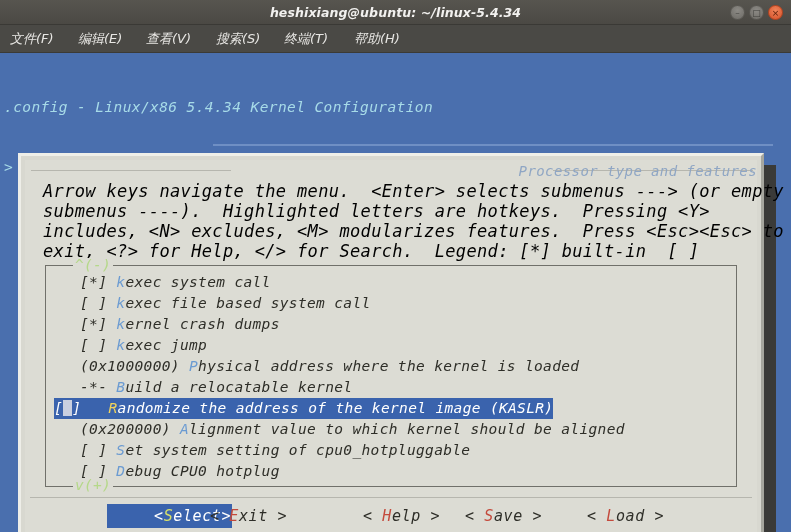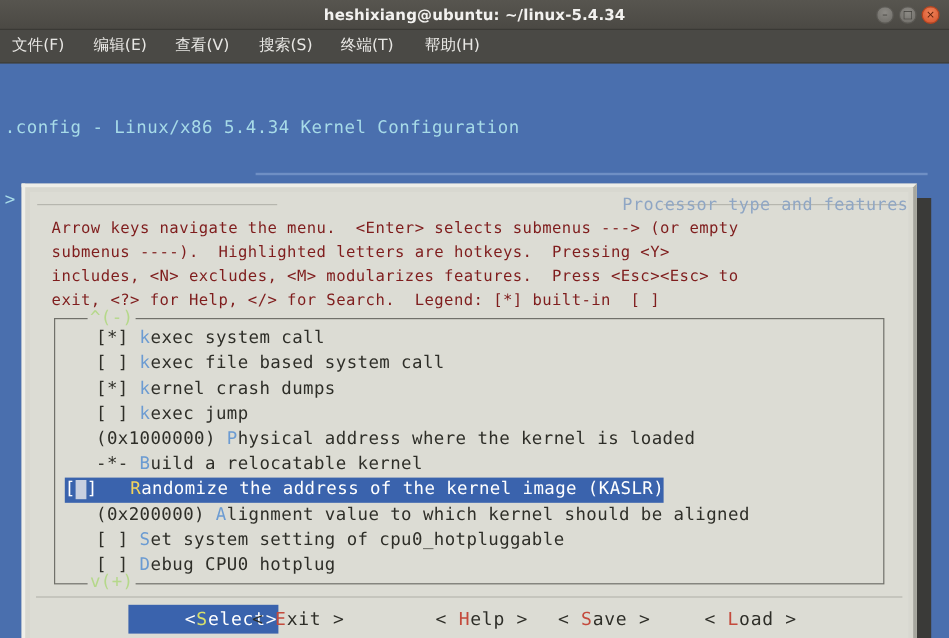--- a/index.html
+++ b/index.html
@@ -9,20 +9,21 @@
     overflow: hidden;
     background: #3c3b37;
     font-family: "DejaVu Sans Mono", "Liberation Mono", monospace;
   }
 
   
   #window {
     position: absolute; left: 0; top: 0;
     width: 791px; height: 532px;
     background: #4a4945;
+    font-style: italic;
   }
   #titlebar {
     position: absolute; left: 0; top: 0;
     width: 791px; height: 25px;
     background: linear-gradient(#57554f, #4b4944);
     border-bottom: 1px solid #3a3935;
   }
   #title-text {
     position: absolute; left: 0; top: 0;
     width: 791px; height: 25px;
@@ -133,23 +134,23 @@
     position: absolute; top: 10px;
     height: 1px; background: #b6b6ae;
   }
   #title-rule-l { left: 6px; width: 200px; }
   #title-rule-r { left: 528px; width: 200px; }
 
   #helptext {
     position: absolute; left: 18px; top: 21px;
     width: 700px;
     font-family: "DejaVu Sans Mono", "Liberation Mono", monospace;
-    font-size: 13px;
+    font-size: 17px;
     line-height: 20px;
-    color: #7f1d1d;
+    color: #000000;
     white-space: pre;
     letter-spacing: .35px;
   }
 
   
   #listbox {
     position: absolute; left: 20px; top: 105px;
     width: 692px; height: 222px;
     border: 1px solid #70706a;
     background: #dcdcd4;

